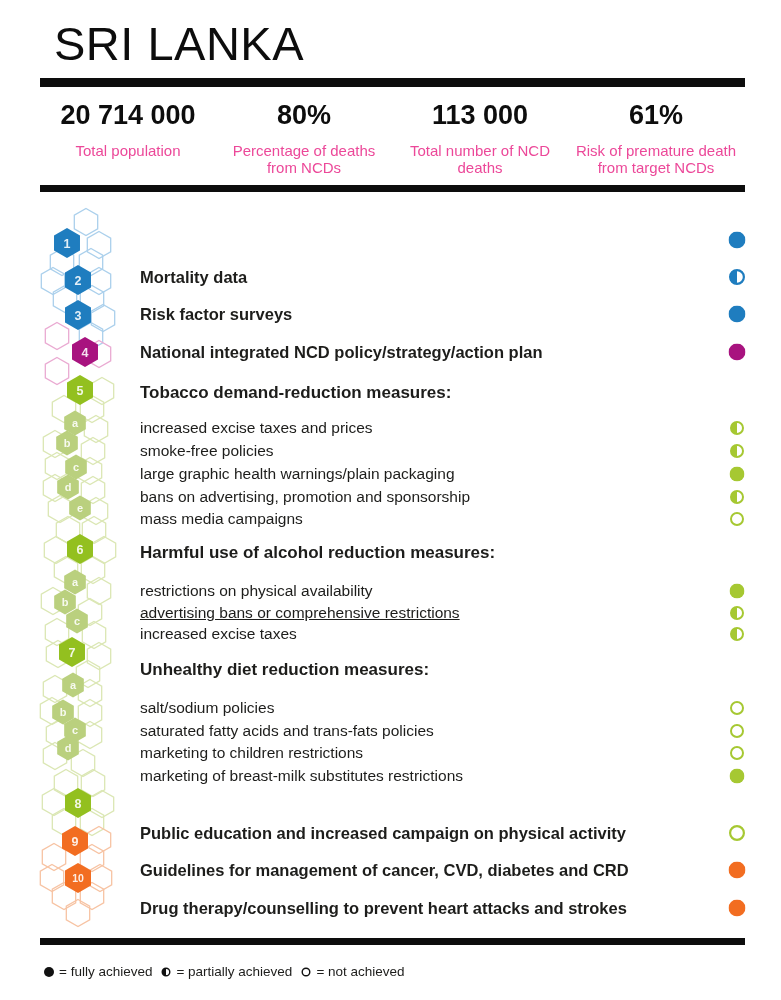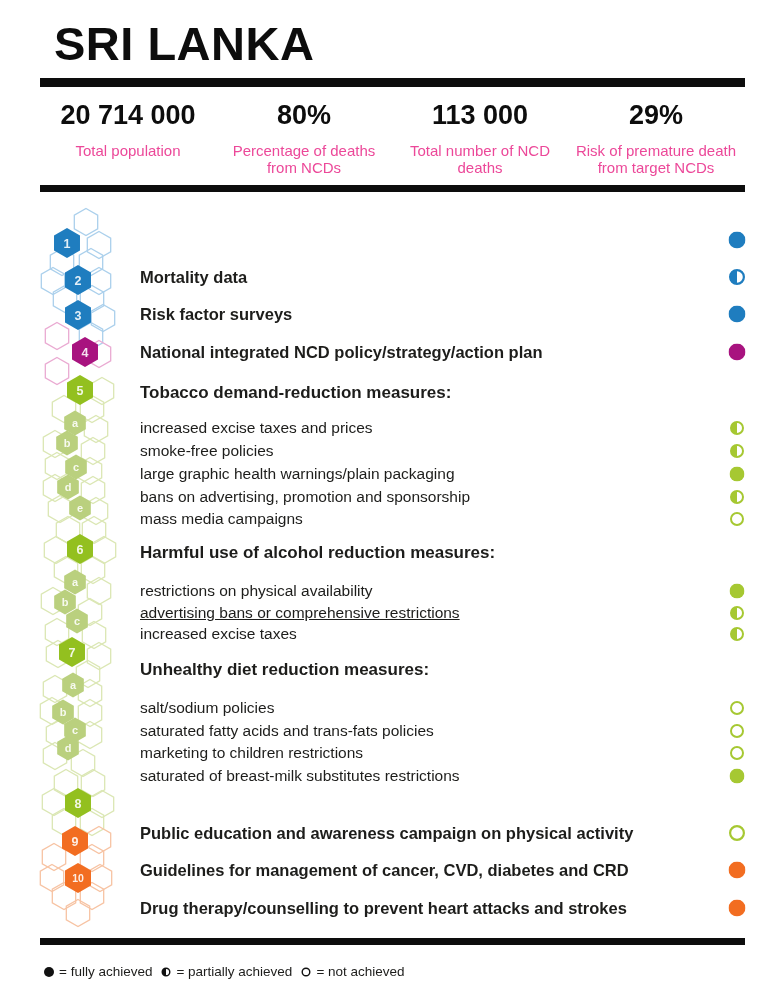--- a/index.html
+++ b/index.html
@@ -2,21 +2,21 @@
 <html><head>
 <meta charset="utf-8">
 <style>
   html,body { margin:0; padding:0; background:#fff; }
   .page {
     position:relative; width:781px; height:1000px; background:#fff; overflow:hidden;
     font-family:"Liberation Sans", sans-serif; color:#1d1d1b;
   }
   .title {
     position:absolute; left:54px; top:16px;
-    font-size:47px; font-weight:700; letter-spacing:.5px; color:#0d0d0d;
+    font-size:47px; font-weight:400; letter-spacing:.5px; color:#0d0d0d;
   }
   .bar { position:absolute; left:40px; width:705px; background:#0d0d0d; }
   .bar-1 { top:78px;  height:9px; }
   .bar-2 { top:185px; height:7px; }
   .bar-3 { top:938px; height:7px; }
   .stats { position:absolute; top:100px; left:40px; width:705px; display:flex; }
   .stat { width:176px; text-align:center; }
   .stat .value { font-size:27px; font-weight:900; color:#0d0d0d; }
   .stat .label { margin-top:12px; font-size:15px; line-height:1.13; color:#ec4899; }
   #hexchain { position:absolute; left:0; top:0; pointer-events:none; }
@@ -45,21 +45,21 @@
     </div>
     <div class="stat">
       <div class="value">80%</div>
       <div class="label">Percentage of deaths from NCDs</div>
     </div>
     <div class="stat">
       <div class="value">113 000</div>
       <div class="label">Total number of NCD deaths</div>
     </div>
     <div class="stat">
-      <div class="value">29%</div>
+      <div class="value">61%</div>
       <div class="label">Risk of premature death from target NCDs</div>
     </div>
   </div>
 
   <div class="bar bar-2"></div>
 
   <svg id="hexchain" width="170" height="1000" viewBox="0 0 170 1000">
       <path d="M 86 208.5 L 97.69134295108992 215.25 L 97.69134295108992 228.75 L 86 235.5 L 74.30865704891008 228.75 L 74.30865704891008 215.25 Z" fill="none" stroke="#abd0ec" stroke-width="1.3"></path>
       <path d="M 99 231.5 L 110.69134295108992 238.25 L 110.69134295108992 251.75 L 99 258.5 L 87.30865704891008 251.75 L 87.30865704891008 238.25 Z" fill="none" stroke="#abd0ec" stroke-width="1.3"></path>
       <path d="M 62 248.5 L 73.69134295108992 255.25 L 73.69134295108992 268.75 L 62 275.5 L 50.30865704891008 268.75 L 50.30865704891008 255.25 Z" fill="none" stroke="#abd0ec" stroke-width="1.3"></path>
@@ -229,25 +229,25 @@
         <circle cx="7.5" cy="7.5" r="6" fill="#fff" stroke="#a6c832" stroke-width="2"></circle>
       </svg>
       <div class="row row-sub" style="top: 731px;">saturated fatty acids and trans-fats policies</div>
       <svg width="15" height="15" class="dot" style="left: 737px; top: 731px;">
         <circle cx="7.5" cy="7.5" r="6" fill="#fff" stroke="#a6c832" stroke-width="2"></circle>
       </svg>
       <div class="row row-sub" style="top: 753px;">marketing to children restrictions</div>
       <svg width="15" height="15" class="dot" style="left: 737px; top: 753px;">
         <circle cx="7.5" cy="7.5" r="6" fill="#fff" stroke="#a6c832" stroke-width="2"></circle>
       </svg>
-      <div class="row row-sub" style="top: 776px;">saturated of breast-milk substitutes restrictions</div>
+      <div class="row row-sub" style="top: 776px;">marketing of breast-milk substitutes restrictions</div>
       <svg width="15" height="15" class="dot" style="left: 737px; top: 776px;">
         <circle cx="7.5" cy="7.5" r="7.5" fill="#a6c832"></circle>
       </svg>
-      <div class="row row-item" style="top: 833px;">Public education and awareness campaign on physical activity</div>
+      <div class="row row-item" style="top: 833px;">Public education and increased campaign on physical activity</div>
       <svg width="17" height="17" class="dot" style="left: 737px; top: 833px;">
         <circle cx="8.5" cy="8.5" r="6.9" fill="#fff" stroke="#a6c832" stroke-width="2.2"></circle>
       </svg>
       <div class="row row-item" style="top: 870px;">Guidelines for management of cancer, CVD, diabetes and CRD</div>
       <svg width="17" height="17" class="dot" style="left: 737px; top: 870px;">
         <circle cx="8.5" cy="8.5" r="8.5" fill="#f26d21"></circle>
       </svg>
       <div class="row row-item" style="top: 908px;">Drug therapy/counselling to prevent heart attacks and strokes</div>
       <svg width="17" height="17" class="dot" style="left: 737px; top: 908px;">
         <circle cx="8.5" cy="8.5" r="8.5" fill="#f26d21"></circle>

